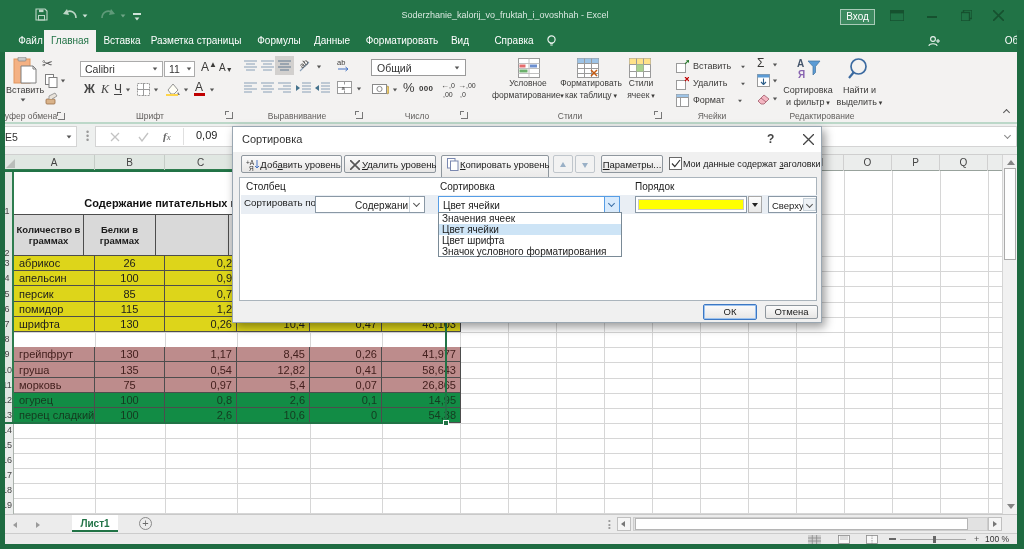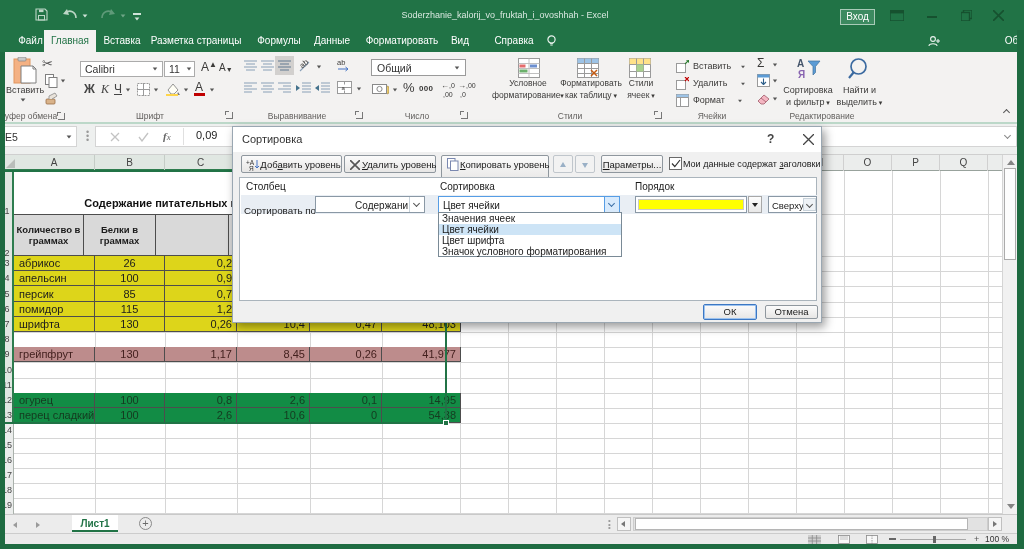--- a/index.html
+++ b/index.html
@@ -439,20 +439,36 @@
         <div class="cell cF">48,103</div>
       </div>
     <div class="trow rpink" style="top:176px;height:15px">
         <div class="cell cA">грейпфрут</div>
         <div class="cell cB">130</div>
         <div class="cell cC">1,17</div>
         <div class="cell cD">8,45</div>
         <div class="cell cE">0,26</div>
         <div class="cell cF">41,977</div>
       </div>
+    <div class="trow rpink" style="top:191px;height:16px">
+        <div class="cell cA">груша</div>
+        <div class="cell cB">135</div>
+        <div class="cell cC">0,54</div>
+        <div class="cell cD">12,82</div>
+        <div class="cell cE">0,41</div>
+        <div class="cell cF">58,643</div>
+      </div>
+    <div class="trow rpink" style="top:207px;height:15px">
+        <div class="cell cA">морковь</div>
+        <div class="cell cB">75</div>
+        <div class="cell cC">0,97</div>
+        <div class="cell cD">5,4</div>
+        <div class="cell cE">0,07</div>
+        <div class="cell cF">26,865</div>
+      </div>
     <div class="trow rgreen" style="top:222px;height:15px">
         <div class="cell cA">огурец</div>
         <div class="cell cB">100</div>
         <div class="cell cC">0,8</div>
         <div class="cell cD">2,6</div>
         <div class="cell cE">0,1</div>
         <div class="cell cF">14,95</div>
       </div>
     <div class="trow rgreen" style="top:237px;height:15px">
         <div class="cell cA">перец сладкий</div>
@@ -545,21 +561,21 @@
   <svg class="abs" style="left:438px;top:32px" width="10" height="9" viewBox="0 0 10 9">
       <path d="M1 4.5l2.8 3L9 1" fill="none" stroke="#333" stroke-width="1.2"></path>
     </svg>
   <div class="abs" style="left:450px;top:32px;font-size:9px;color:#1a1a1a;white-space:nowrap">Мои данные содержат <u>з</u>аголовки</div>
 
   <div class="abs" style="left:6px;top:50px;width:578px;height:124px;background:#fff;border:1px solid #aab4bc">
     <div class="abs" style="left:6px;top:3px;font-size:10px;color:#1a1a1a">Столбец</div>
     <div class="abs" style="left:200px;top:3px;font-size:10px;color:#1a1a1a">Сортировка</div>
     <div class="abs" style="left:395px;top:3px;font-size:10px;color:#1a1a1a">Порядок</div>
     <div class="abs" style="left:1px;top:17px;width:576px;height:19px;background:#e9eef4"></div>
-    <div class="abs" style="left:4px;top:27px;font-size:9.8px;color:#1a1a1a;white-space:nowrap">Сортировать по</div>
+    <div class="abs" style="left:4px;top:19px;font-size:9.8px;color:#1a1a1a;white-space:nowrap">Сортировать по</div>
 
     <div class="abs" style="left:75px;top:18px;width:110px;height:17px;background:#fff;border:1px solid #8a98a5">
       <div class="abs" style="right:16px;top:2.5px;font-size:10px;color:#1a1a1a">Содержани</div>
       <div class="abs" style="right:0;top:0;width:15px;height:15px;border-left:1px solid #c8d2da">
           <div class="chev abs" style="left:4px;top:4px"></div>
         </div>
     </div>
 
     <div class="abs" style="left:198px;top:18px;width:182px;height:17px;background:#fff;border:1px solid #569de5">
       <div class="abs" style="left:4px;top:2.5px;font-size:10px;color:#1a1a1a">Цвет ячейки</div>

